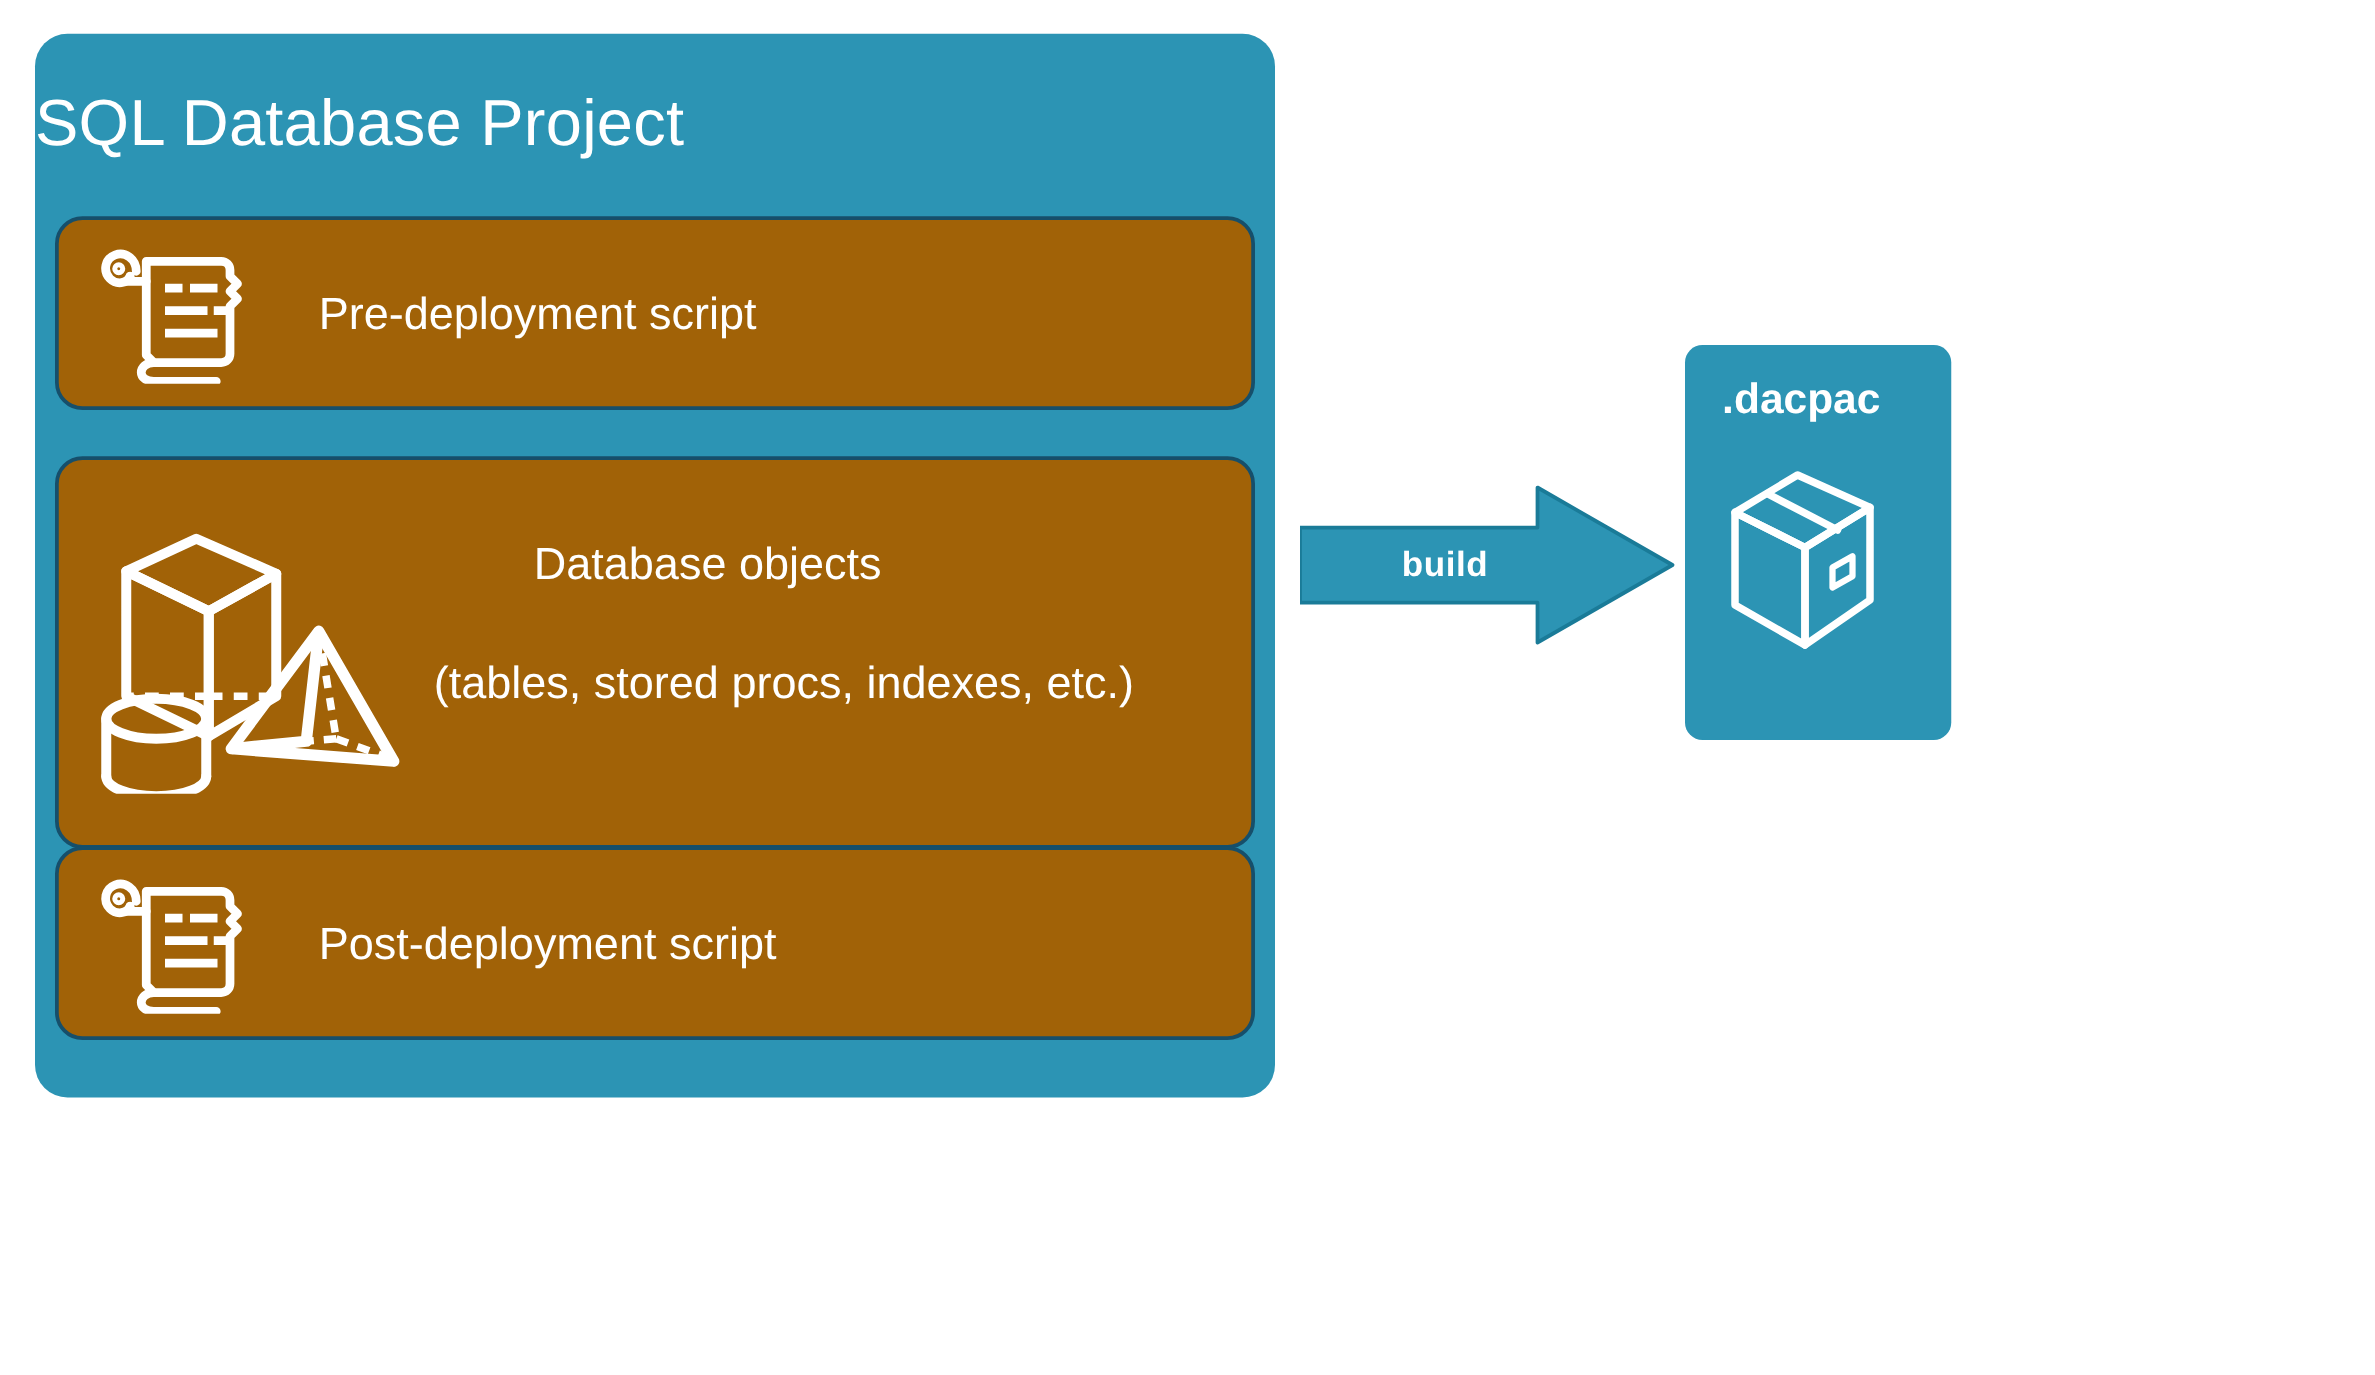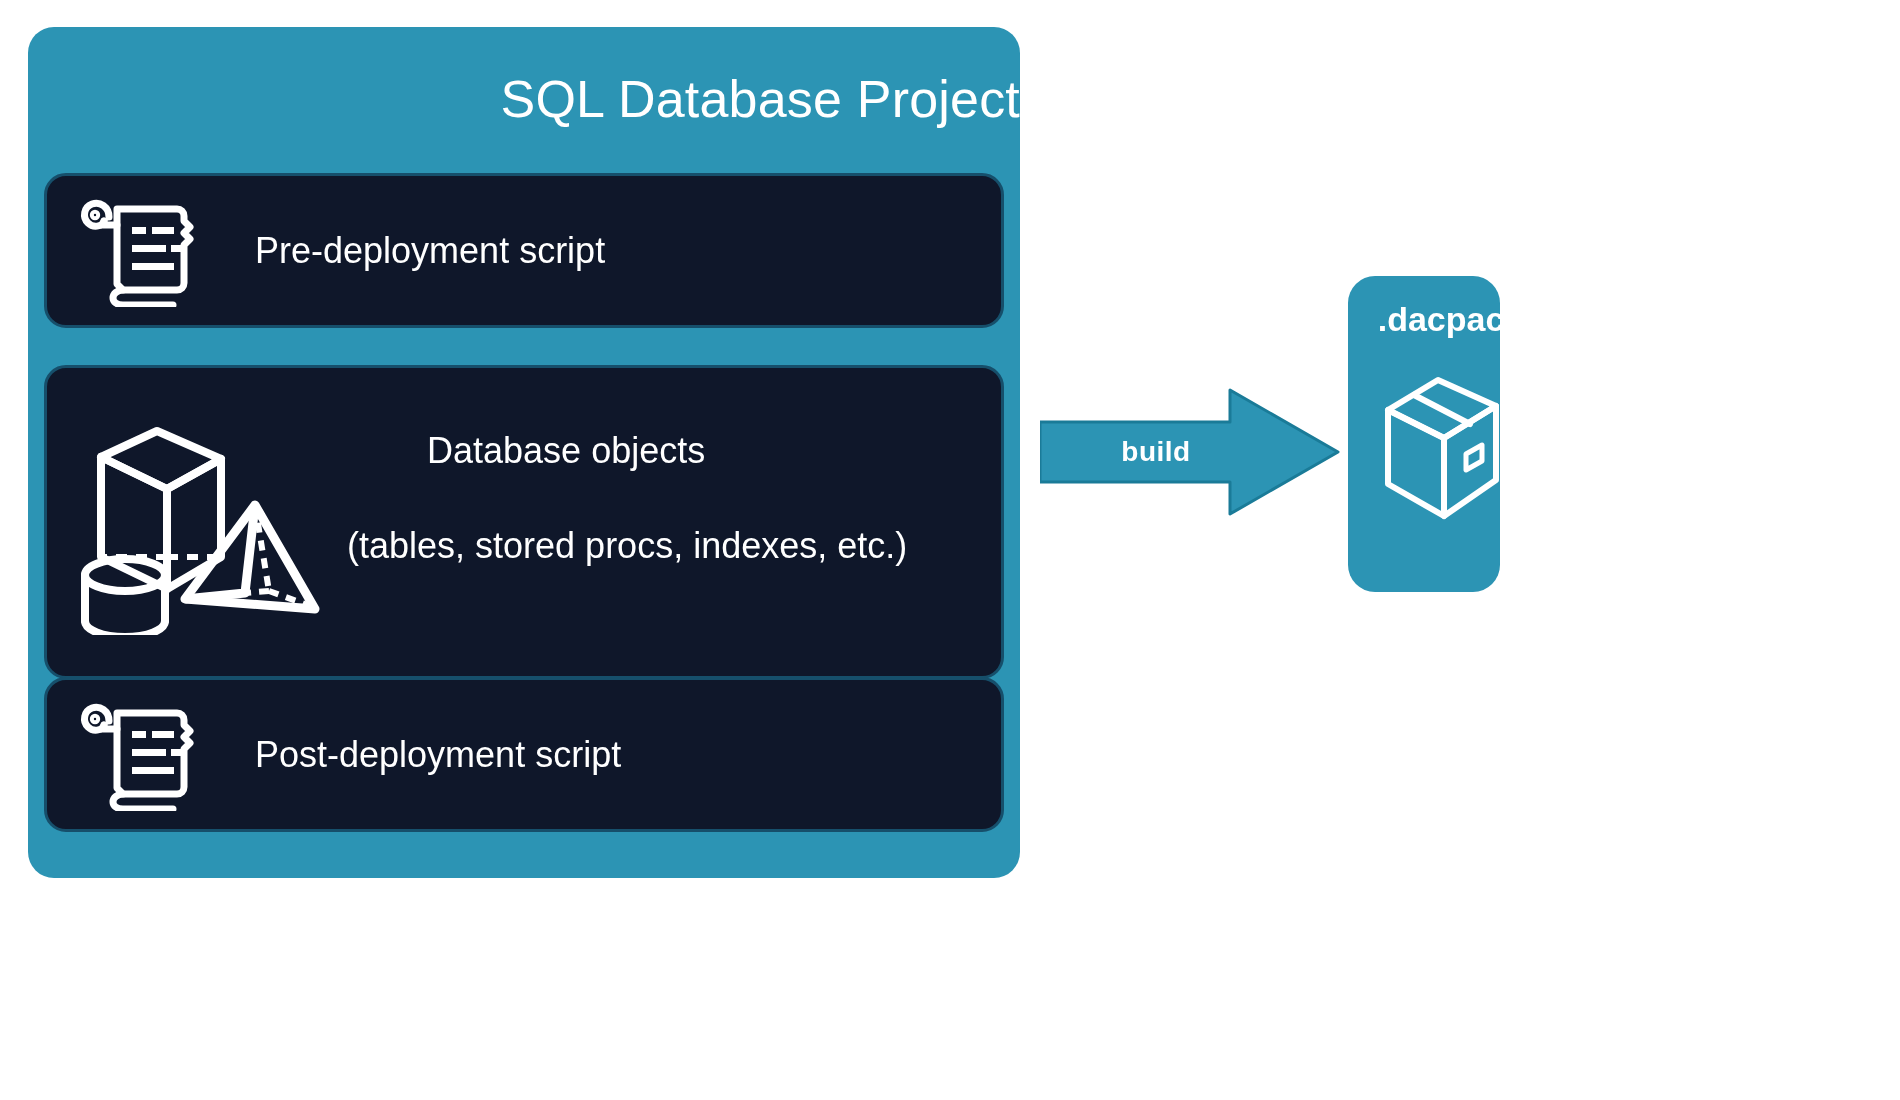--- a/index.html
+++ b/index.html
@@ -33,35 +33,35 @@
     background: #2C94B4;
     border-radius: 26px;
     box-sizing: border-box;
   }
 
   .project-title {
     position: absolute;
     left: 0;
     top: 44px;
     width: 992px;
-    text-align: right;
+    text-align: left;
     color: #ffffff;
     font-size: 52px;
     font-weight: 400;
     letter-spacing: 0.2px;
     line-height: 1.1;
     white-space: nowrap;
   }
 
   
   .panel {
     position: absolute;
     left: 16px;
     width: 960px;
-    background: #0f172a;
+    background: #a16207;
     border: 3px solid #164F6B;
     border-radius: 22px;
     box-sizing: border-box;
     display: flex;
     align-items: center;
   }
   .panel-pre  { top: 146px; height: 155px; }
   .panel-obj  { top: 338px; height: 314px; padding-left: 48px; }
   .panel-post { top: 650px; height: 155px; padding-left: 43px; }
 
@@ -108,24 +108,24 @@
     font-size: 28px;
     font-weight: bold;
     letter-spacing: 0.5px;
   }
 
   
   .dacpac-card {
     position: absolute;
     left: 1348px;
     top: 276px;
-    width: 152px;
+    width: 213px;
     height: 316px;
     background: #2C94B4;
-    border-radius: 27px;
+    border-radius: 14px;
   }
   .dacpac-title {
     position: absolute;
     left: 0;
     top: 24px;
     width: 186px;
     text-align: center;
     color: #ffffff;
     font-size: 34px;
     font-weight: bold;

